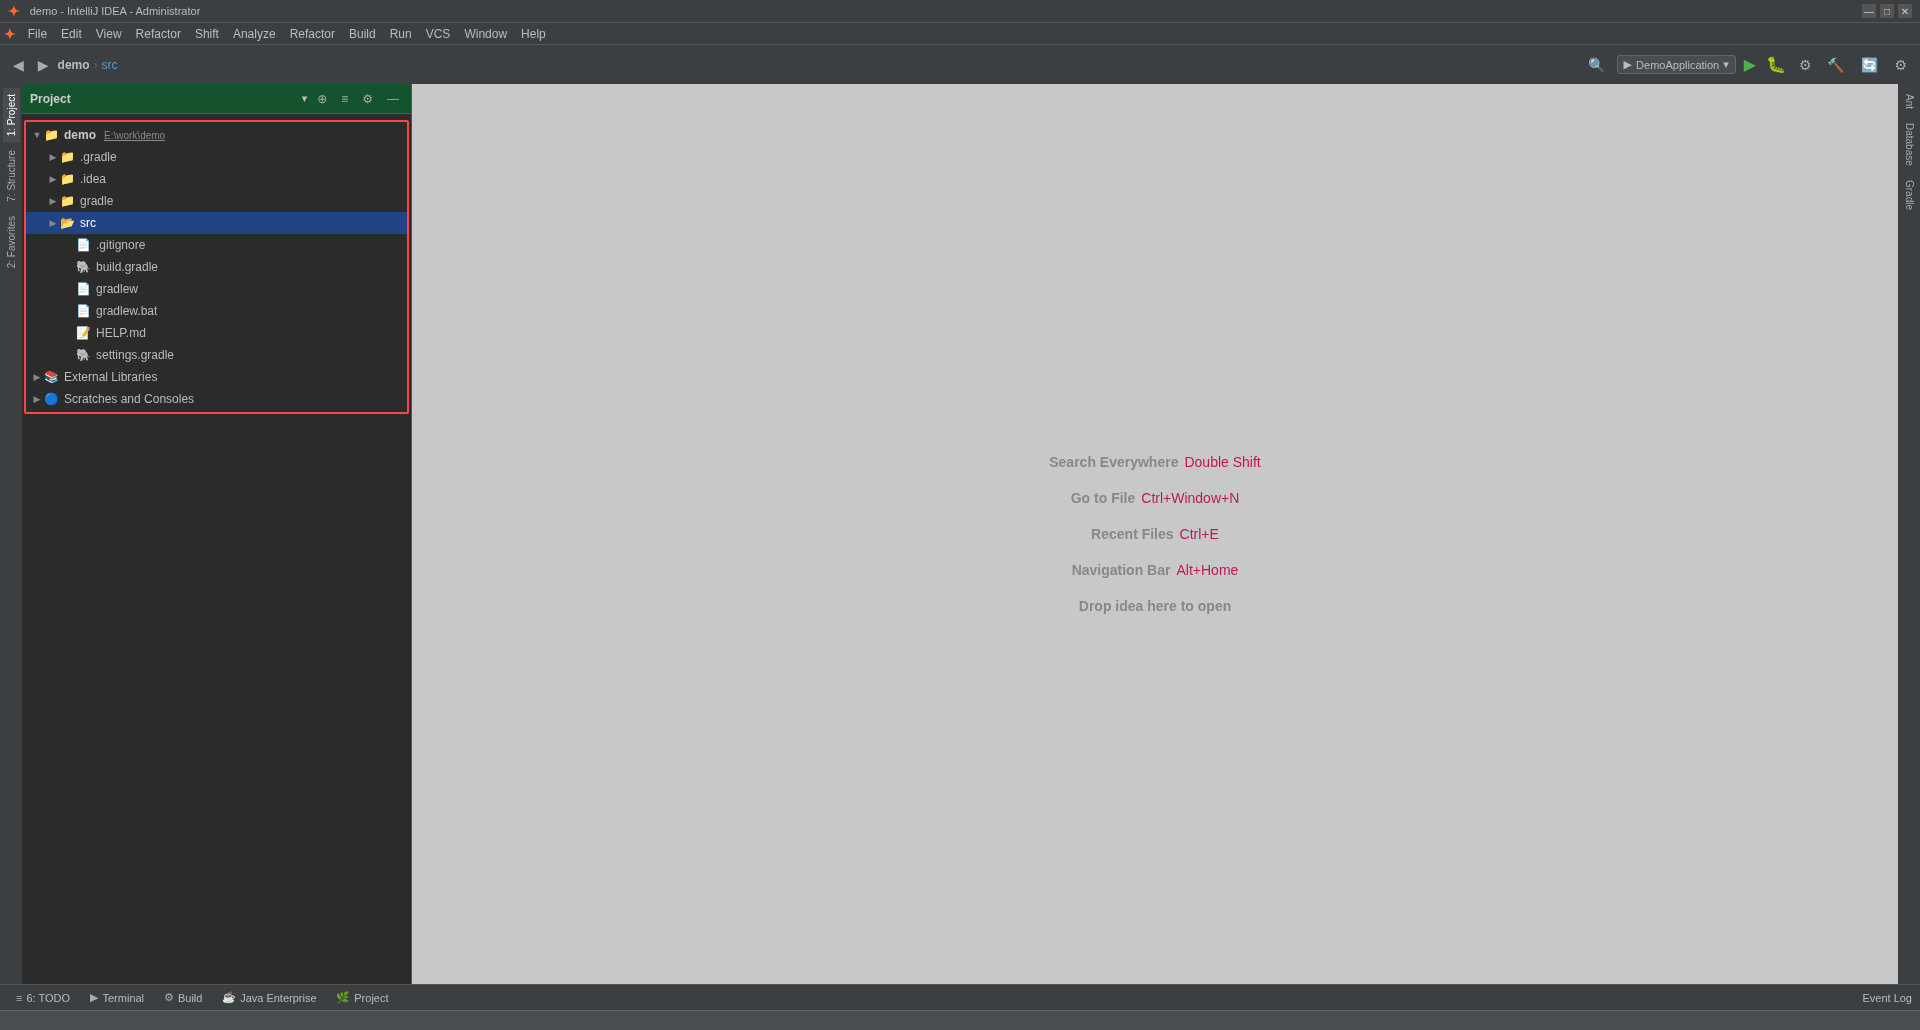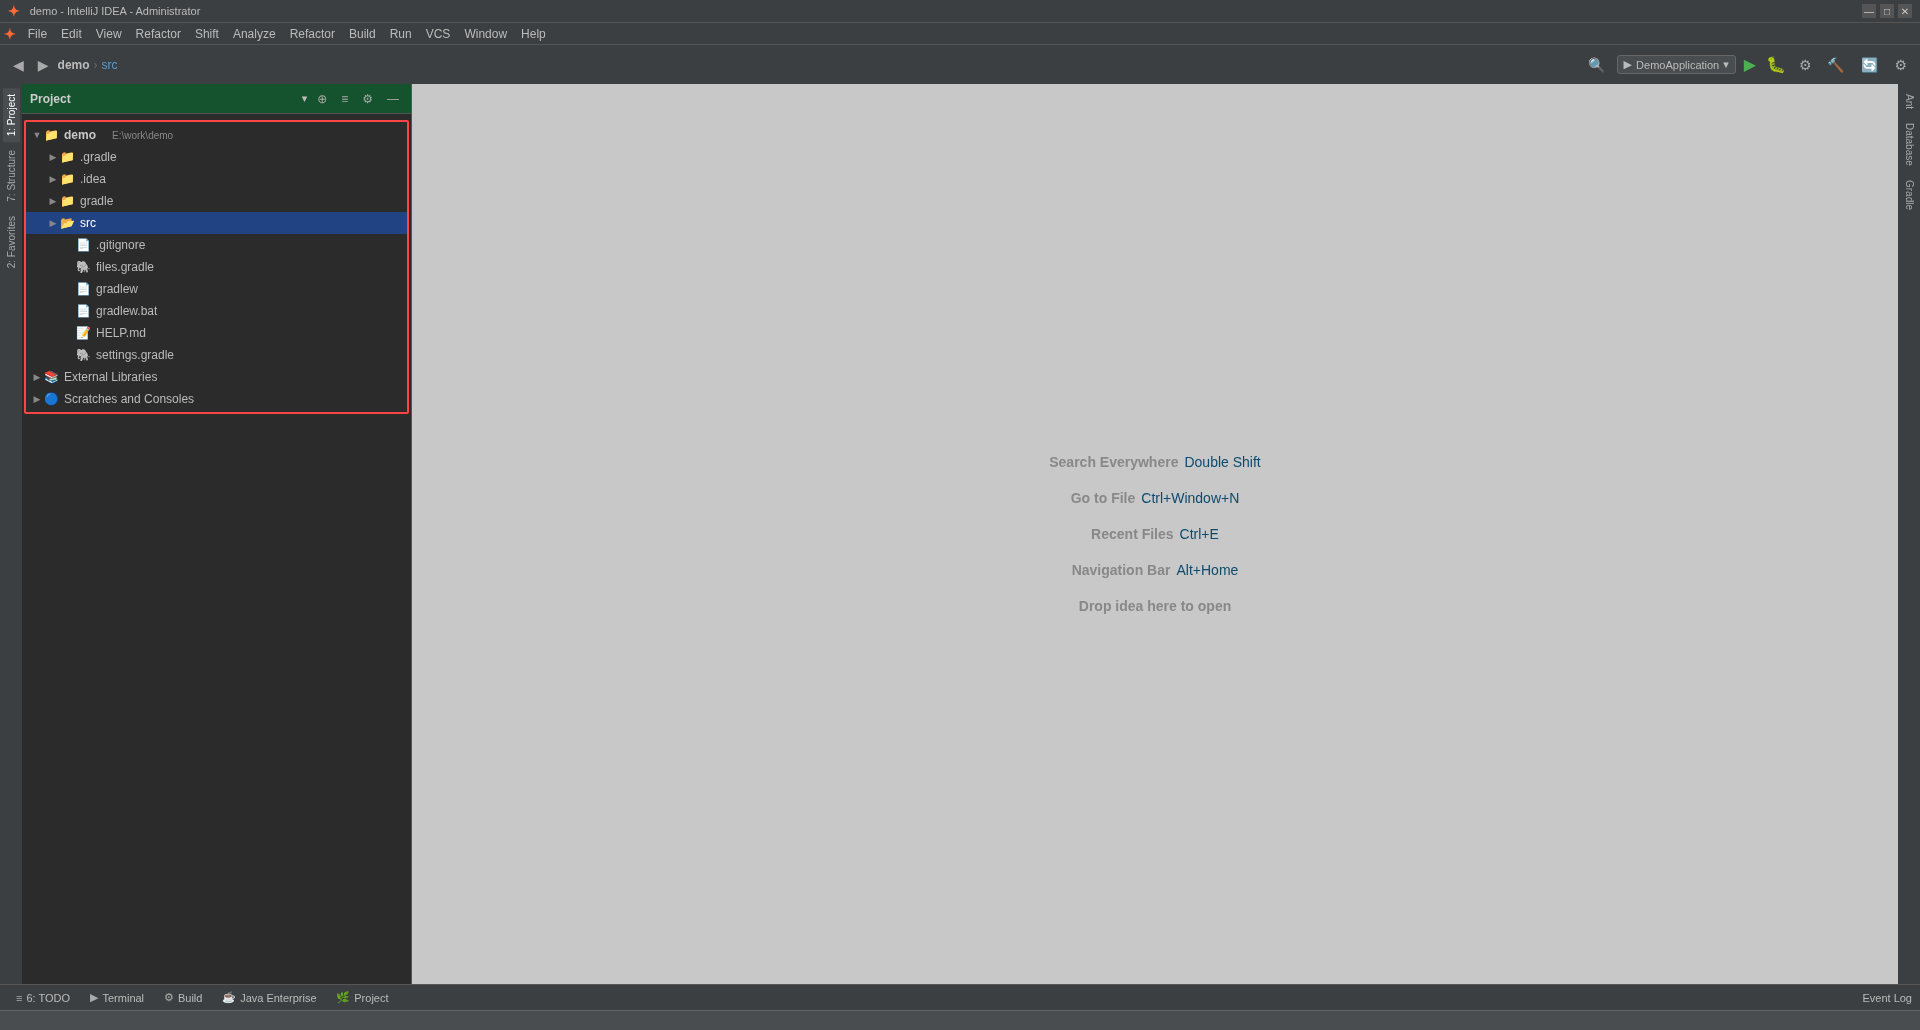--- a/index.html
+++ b/index.html
@@ -263,21 +263,21 @@
       display: flex;
       align-items: center;
       gap: 6px;
       font-size: 14px;
     }
     .hint-label {
       color: #888;
       font-weight: bold;
     }
     .hint-shortcut {
-      color: #0c4a6e;
+      color: #be185d;
     }
 
     
     .right-tabs {
       width: 22px;
       background: #3c3f41;
       display: flex;
       flex-direction: column;
       align-items: center;
       padding-top: 4px;
@@ -418,21 +418,21 @@
       <button class="panel-header-btn">—</button>
     </div>
 
     <div class="project-tree">
       <div class="tree-red-border">
 
         <div class="tree-item indent-0">
           <span class="tree-arrow">▼</span>
           <span class="tree-icon folder-icon">📁</span>
           <span style="font-weight:bold;color:#c8c8c8;">demo</span>
-          <span style="color:#888;margin-left:16px;font-size:10px;">E:\work\demo</span>
+          <span style="color:#888;margin-left:8px;font-size:10px;text-decoration:underline;">E:\work\demo</span>
         </div>
 
         <div class="tree-item indent-1">
           <span class="tree-arrow">▶</span>
           <span class="tree-icon folder-icon">📁</span>
           <span>.gradle</span>
         </div>
 
         <div class="tree-item indent-1">
           <span class="tree-arrow">▶</span>
@@ -454,21 +454,21 @@
 
         <div class="tree-item indent-2">
           <span class="tree-arrow"></span>
           <span class="tree-icon" style="color:#aaa;">📄</span>
           <span>.gitignore</span>
         </div>
 
         <div class="tree-item indent-2">
           <span class="tree-arrow"></span>
           <span class="tree-icon gradle-icon">🐘</span>
-          <span>files.gradle</span>
+          <span>build.gradle</span>
         </div>
 
         <div class="tree-item indent-2">
           <span class="tree-arrow"></span>
           <span class="tree-icon" style="color:#aaa;">📄</span>
           <span>gradlew</span>
         </div>
 
         <div class="tree-item indent-2">
           <span class="tree-arrow"></span>

